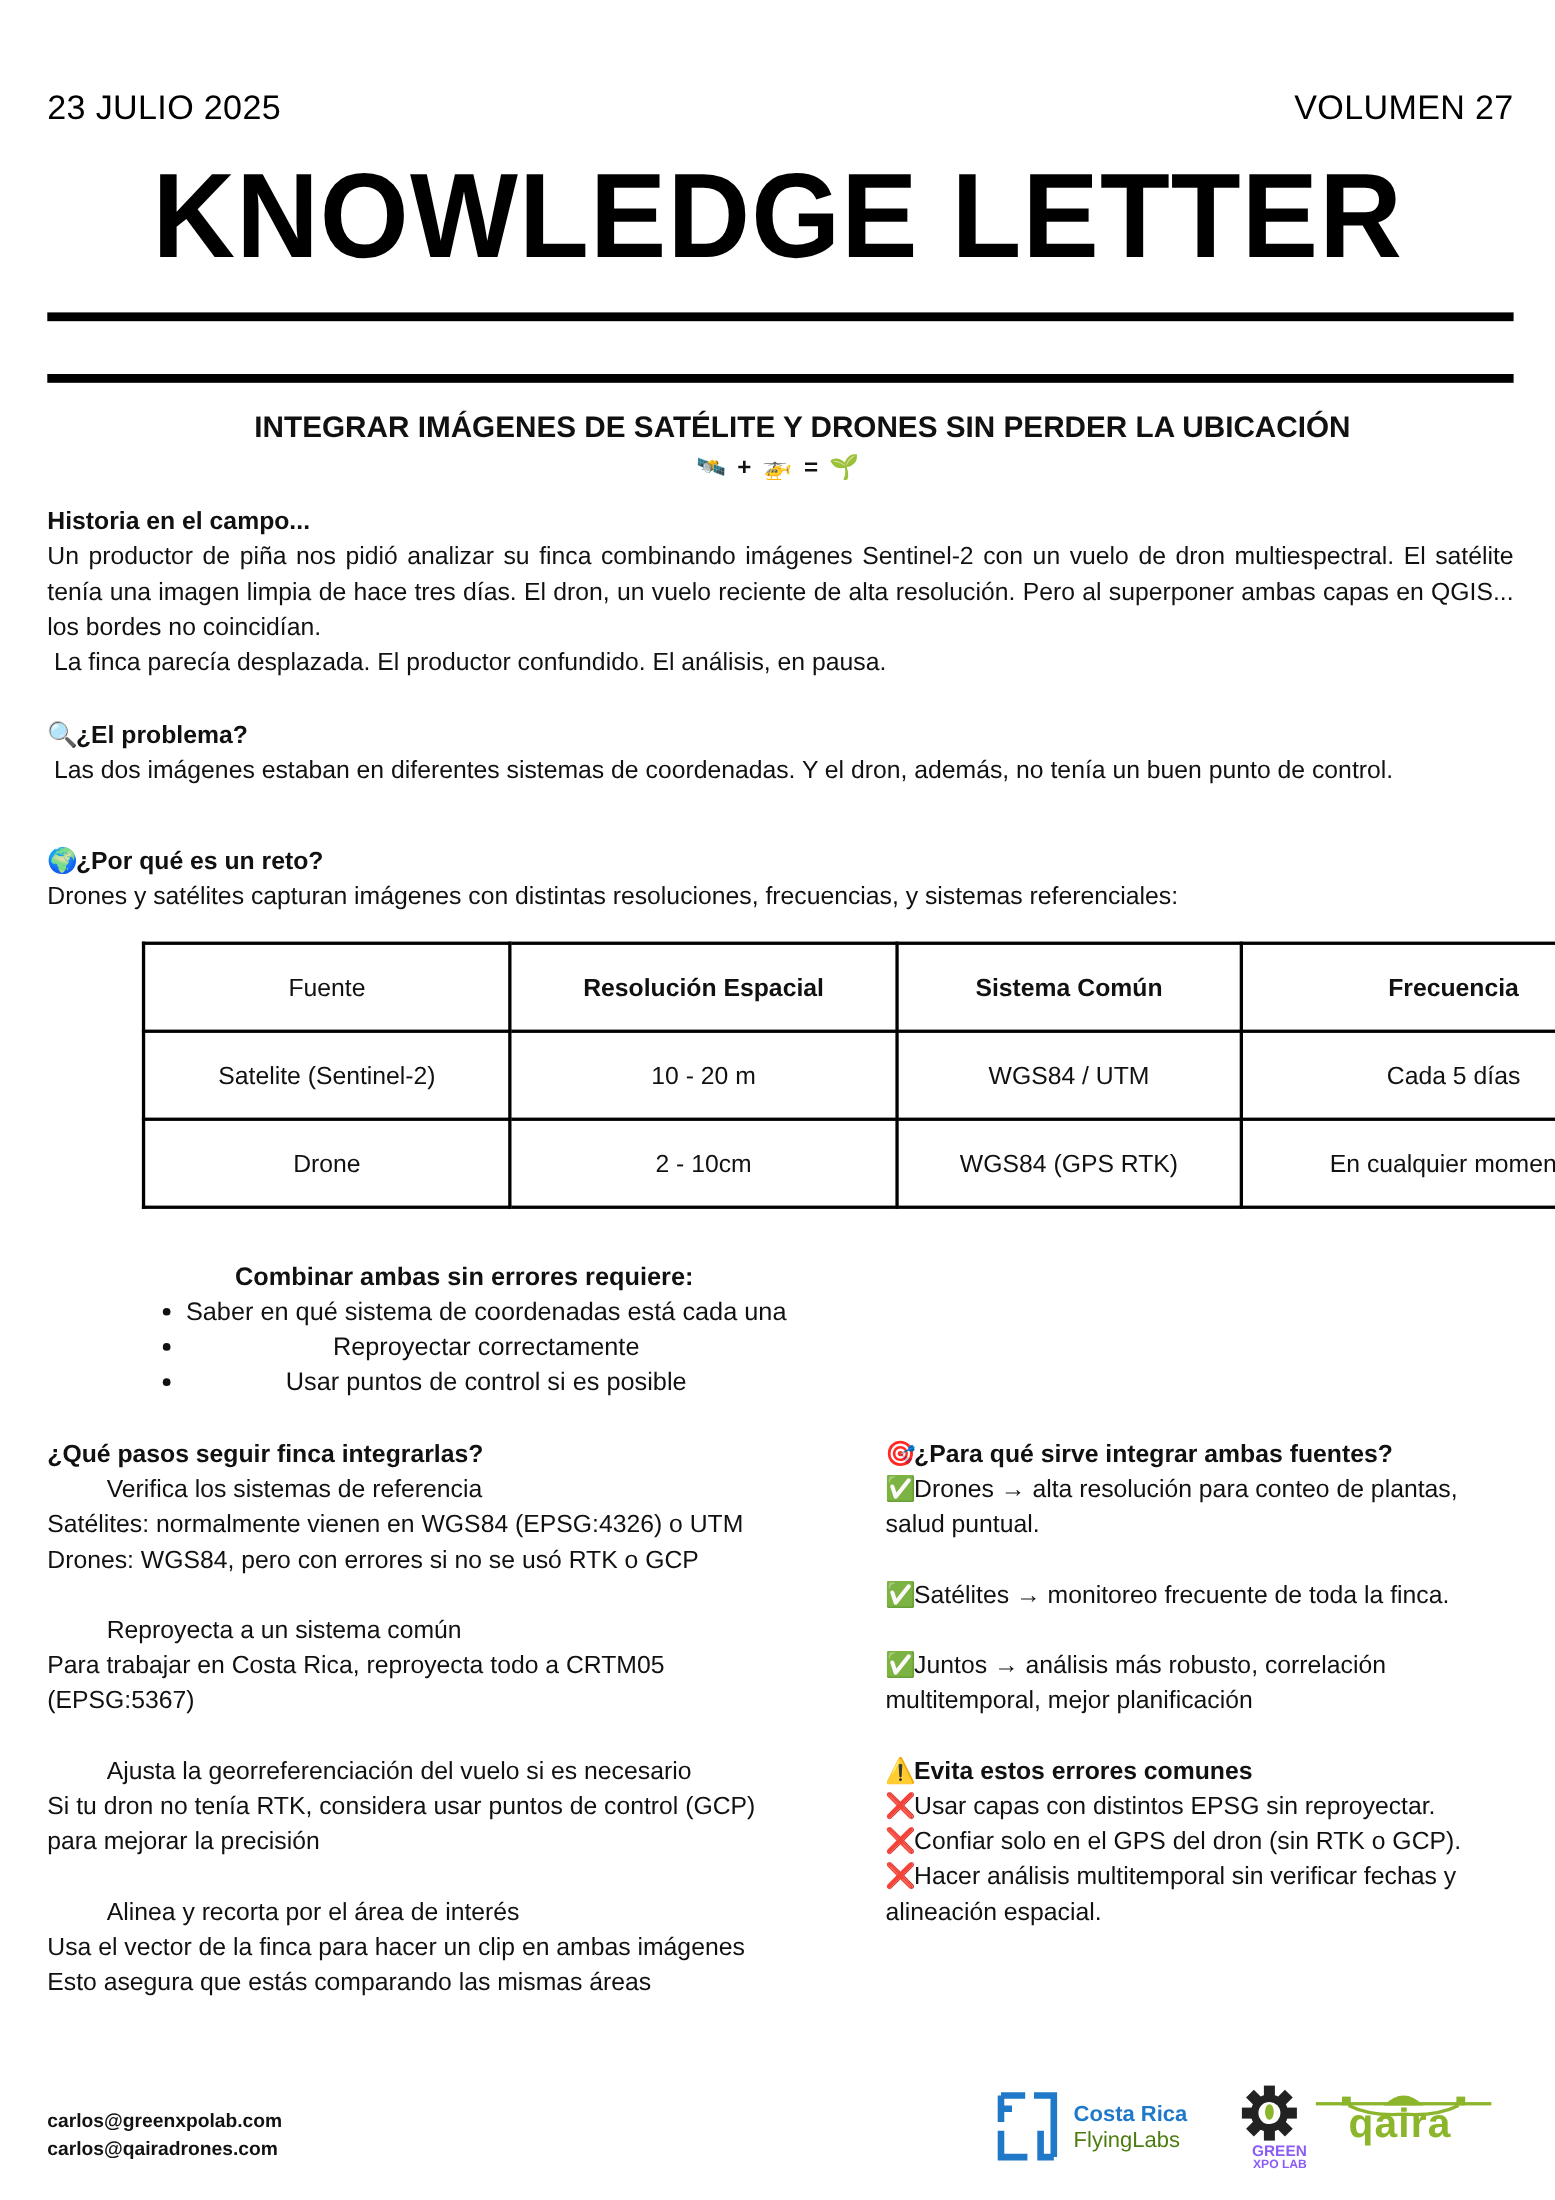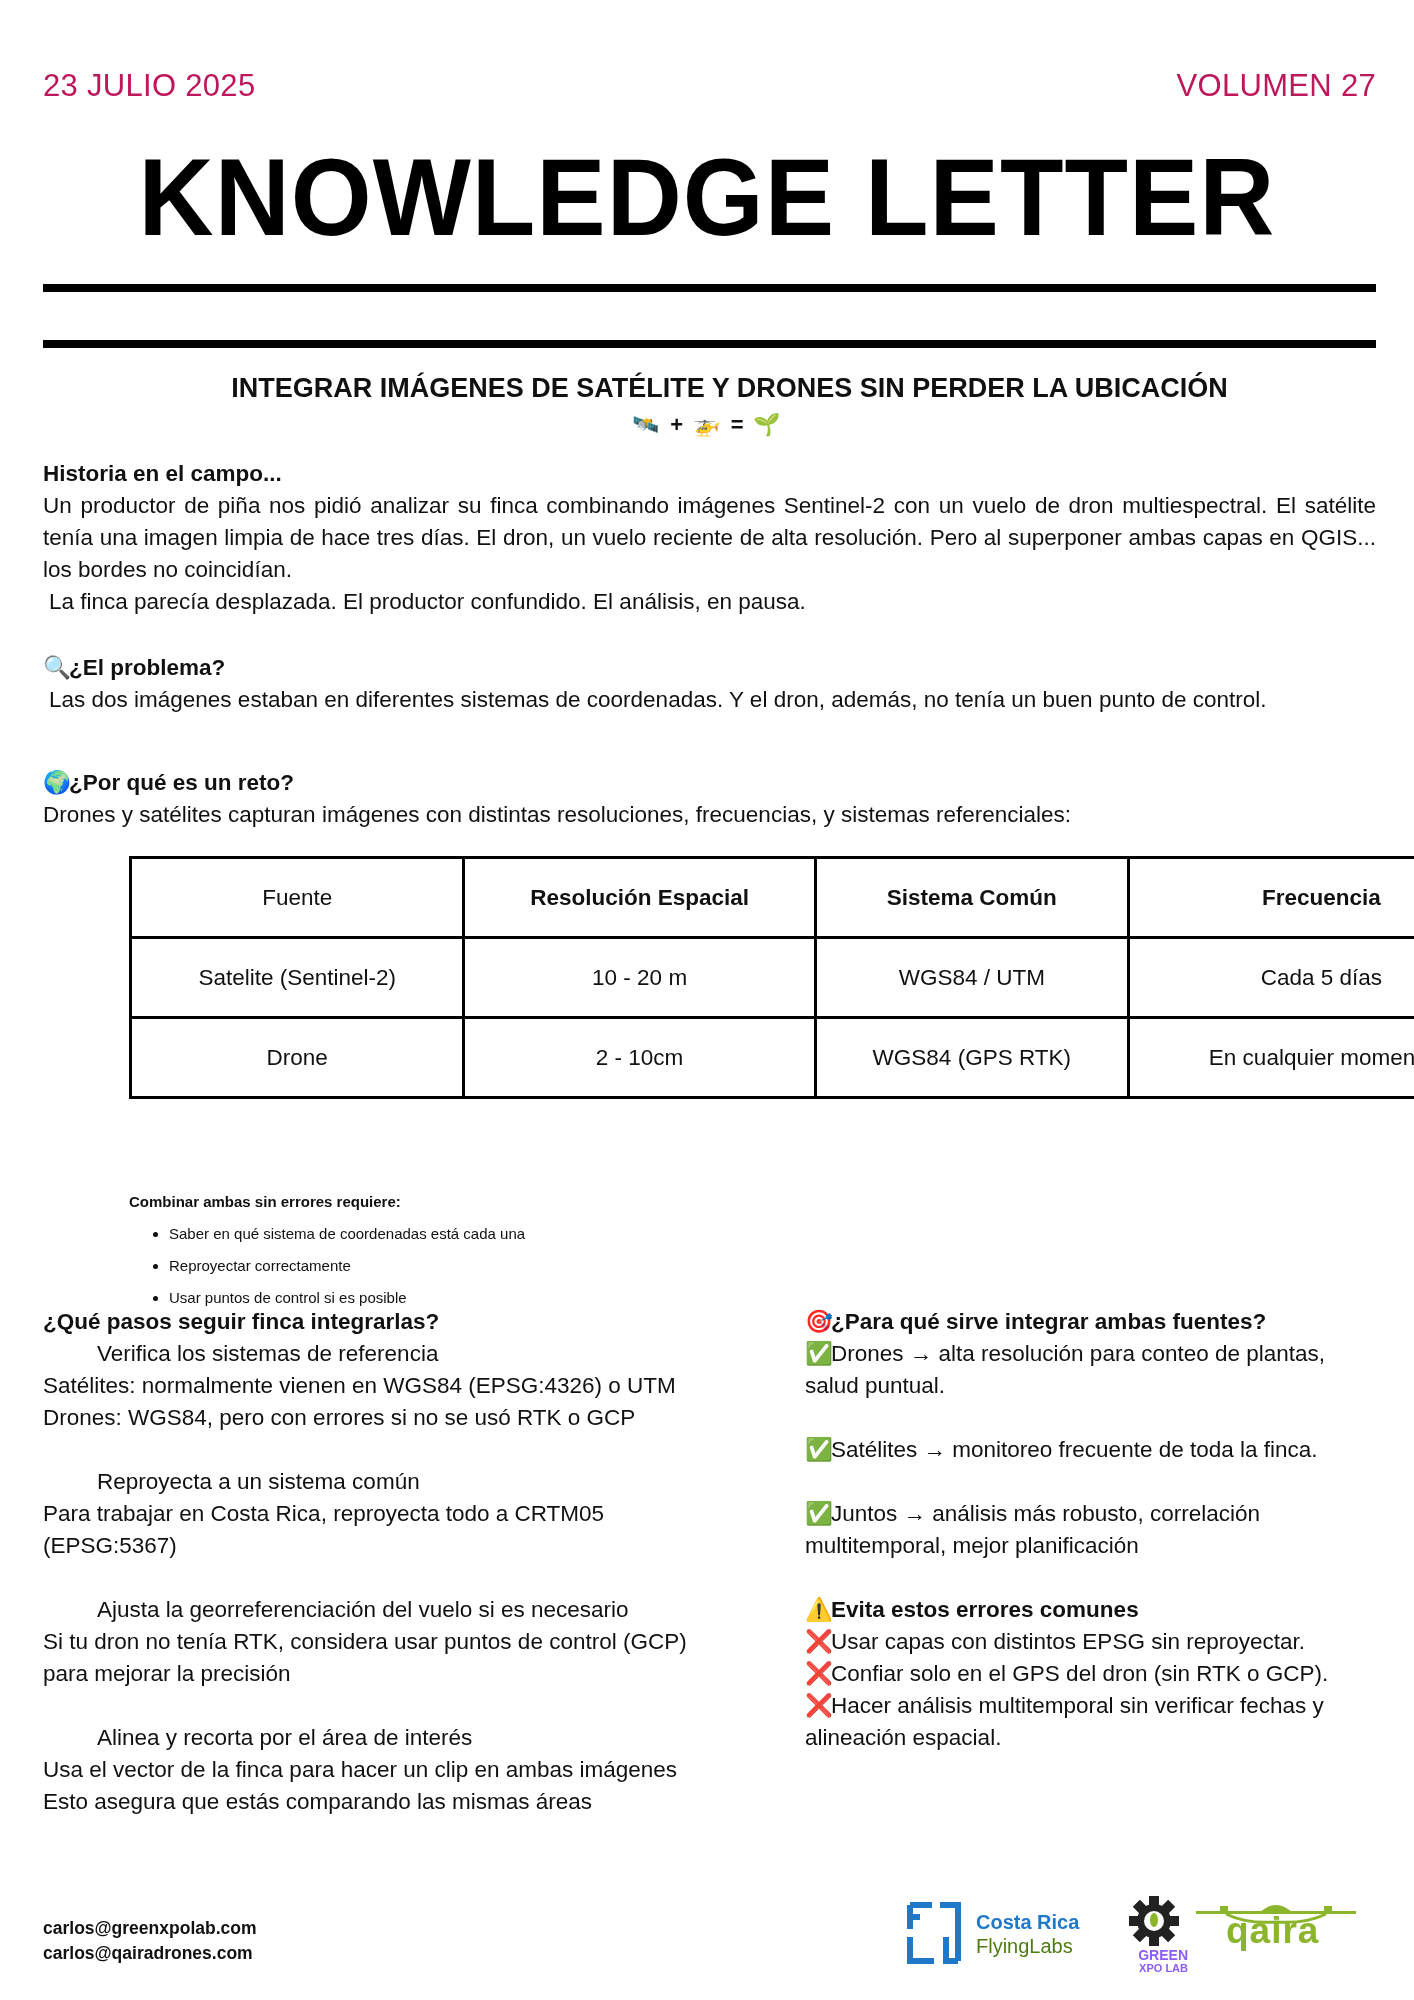--- a/index.html
+++ b/index.html
@@ -1,21 +1,21 @@
 <!DOCTYPE html>
 <html><head>
 <meta charset="utf-8">
 <style>
   html, body { margin: 0; padding: 0; background: #ffffff; }
   body {
     width: 1414px; height: 2000px; position: relative; overflow: hidden;
     font-family: "Liberation Sans", "DejaVu Sans", sans-serif; color: #111;
   }
   .abs { position: absolute; }
-  .topline { font-size: 31px; top: 68px; letter-spacing: 0.3px; color: #be185d; }
+  .topline { font-size: 31px; top: 80px; letter-spacing: 0.3px; color: #000000; }
   .title {
     left: 0; right: 0; top: 138px; text-align: center;
     font-size: 104px; font-weight: 700; letter-spacing: 1px; color: #000;
     font-family: "Liberation Sans", sans-serif; transform: scaleY(1.05);
   }
   .rule { left: 43px; width: 1333px; height: 8px; background: #000; }
   .subtitle {
     left: 0; right: 0; top: 373px; text-align: center;
     font-size: 27px; font-weight: 700; color: #111; padding-left: 45px;
   }
@@ -32,21 +32,21 @@
     position: absolute; left: 129px; top: 856px; width: 1387px;
     border-collapse: collapse; font-size: 22.5px;
   }
   table.data td, table.data th {
     border: 3.5px solid #000; height: 77px; text-align: center; vertical-align: middle;
     padding: 0 10px;
   }
   table.data th { font-weight: 700; }
   table.data th.plain { font-weight: 400; }
 
-  .reqs { left: 129px; top: 1186px; font-size: 15px; line-height: 32px; }
+  .reqs { left: 129px; top: 1144px; font-size: 23px; line-height: 32px; text-align: center; }
   .reqs ul { margin: 0; padding-left: 40px; }
   .reqs li { margin: 0; }
 
   .col { font-size: 22.5px; line-height: 32px; }
   .col .blk { margin-bottom: 32px; }
   .indent { padding-left: 54px; }
 
   .footer-mail { left: 43px; top: 1916px; font-size: 17.5px; font-weight: 700; line-height: 25px; }
 
   .logo-fl { left: 906px; top: 1901px; width: 40px; height: 62px; }

